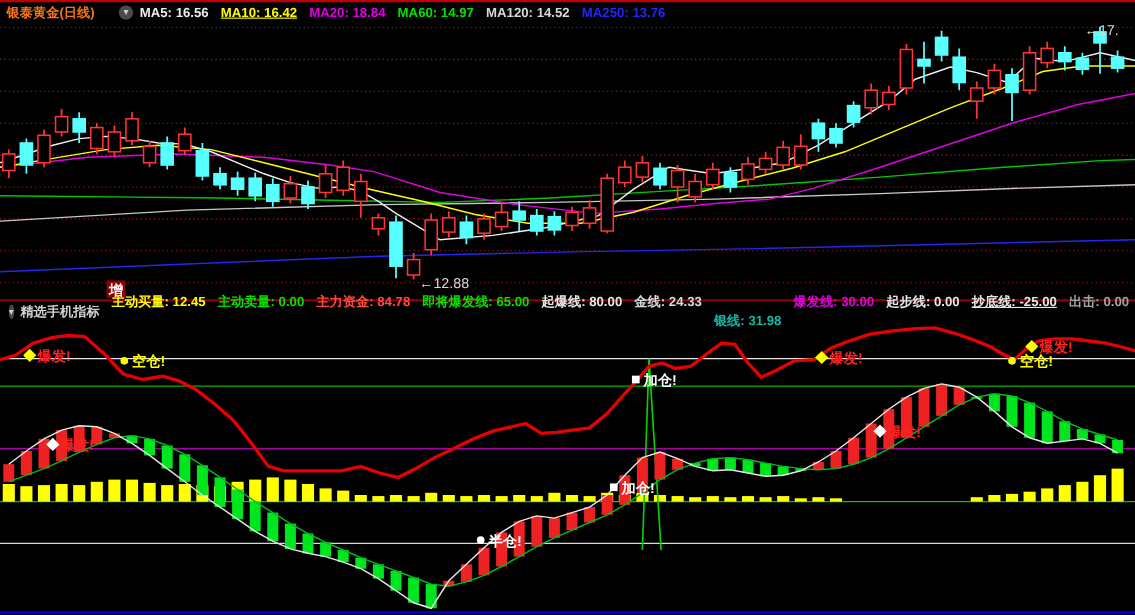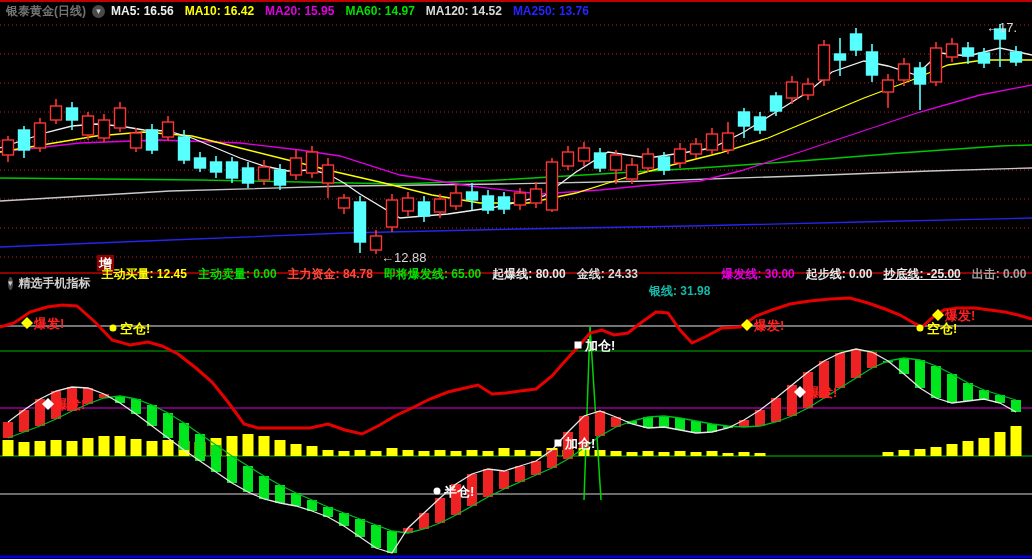--- a/index.html
+++ b/index.html
@@ -6,36 +6,36 @@
     font-family:"Liberation Sans","DejaVu Sans",sans-serif;}
   #stage{position:relative;width:1032px;height:559px;background:#000;}
   .hdr{position:absolute;left:0;width:1032px;display:flex;align-items:center;
     font-size:12px;font-weight:bold;white-space:nowrap;}
   #top-header{top:0;height:20px;border-top:2px solid #c00000;padding-left:6px;box-sizing:border-box;}
   #sub-header{top:272px;height:20px;border-top:2px solid #8f0000;padding-left:4px;box-sizing:border-box;}
   .chev{display:inline-flex;align-items:center;justify-content:center;width:13px;height:13px;
     border-radius:50%;background:#4a4a4a;color:#cfcfcf;font-size:9px;line-height:13px;
     margin:0 6px 0 4px;cursor:pointer;}
   .hitem{margin-right:11px;}
-  .title{color:#737373;margin-right:2px;}
+  .title{color:#f97316;margin-right:18px;}
   svg{position:absolute;left:0;display:block;}
   #main-chart{top:20px;}
   #sub-chart{top:292px;}
 </style>
 </head>
 <body>
 <div id="stage">
 
   <div id="top-header" class="hdr">
     <span class="title">银泰黄金(日线)</span>
     <span class="chev">▾</span>
     <span id="ma-list" style="display:flex;">
         <span class="hitem" style="color: rgb(238, 238, 238);">MA5: 16.56</span>
-        <span class="hitem" style="color: rgb(255, 255, 0);">MA10: 16.42</span>
-        <span class="hitem" style="color: rgb(225, 0, 225);">MA20: 15.95</span>
+        <span class="hitem" style="color: rgb(255, 255, 0); text-decoration: underline;">MA10: 16.42</span>
+        <span class="hitem" style="color: rgb(225, 0, 225);">MA20: 18.84</span>
         <span class="hitem" style="color: rgb(0, 225, 0);">MA60: 14.97</span>
         <span class="hitem" style="color: rgb(216, 216, 216);">MA120: 14.52</span>
         <span class="hitem" style="color: rgb(37, 37, 255);">MA250: 13.76</span>
       </span>
   </div>
 
   <svg id="main-chart" width="1032" height="252" viewBox="0 20 1032 252">
       <line x1="0" y1="25" x2="1032" y2="25" stroke="#c31e1e" stroke-width="1" stroke-dasharray="1 3"></line>
       <line x1="0" y1="54" x2="1032" y2="54" stroke="#c31e1e" stroke-width="1" stroke-dasharray="1 3"></line>
       <line x1="0" y1="83" x2="1032" y2="83" stroke="#c31e1e" stroke-width="1" stroke-dasharray="1 3"></line>

